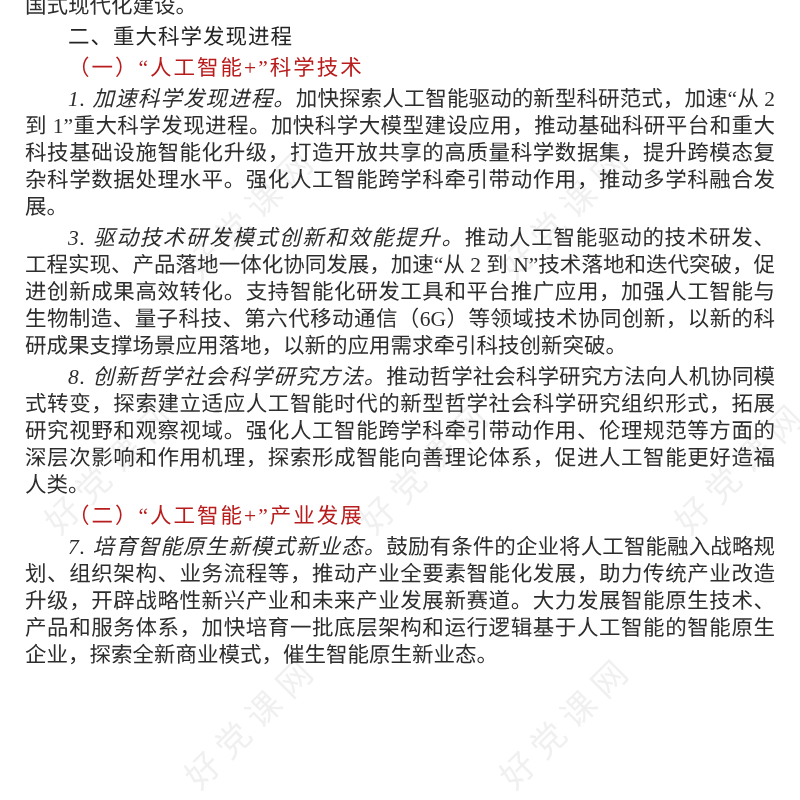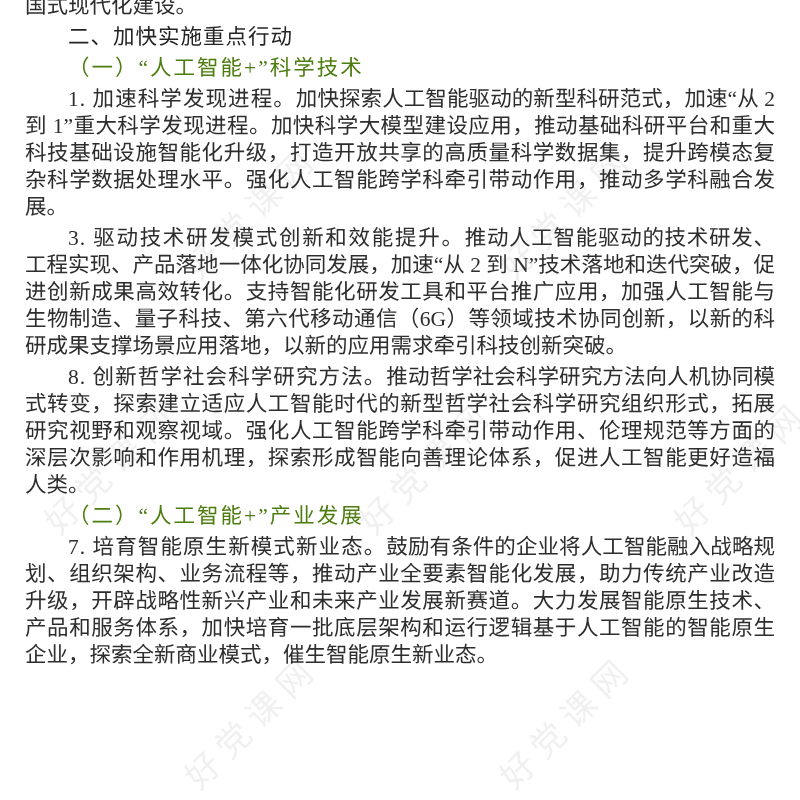--- a/index.html
+++ b/index.html
@@ -57,24 +57,25 @@
   
   .hei {
     font-family: "Liberation Sans", "DejaVu Sans", sans-serif;
     font-weight: bold;
     color: #242424;
     letter-spacing: 1px;
   }
   
   .kai-head {
     letter-spacing: 2px;
-    color: #4d7c0f;
+    color: #b91c1c;
   }
   
   .lead {
+    font-style: italic;
     letter-spacing: 1px;
   }
 </style>
 </head>
 <body>
 
 <div class="page">
 
   <div class="watermark-layer">
     <span class="wm" style="left:250px; top:210px;">好党课网</span>
@@ -84,21 +85,21 @@
     <span class="wm" style="left:740px; top:465px;">好党课网</span>
     <span class="wm" style="left:250px; top:720px;">好党课网</span>
     <span class="wm" style="left:565px; top:720px;">好党课网</span>
   </div>
 
   <div class="content">
 
     <p>国式现代化建设。</p>
 
 
-    <h2 class="hei indent">二、加快实施重点行动</h2>
+    <h2 class="hei indent">二、重大科学发现进程</h2>
 
     <h3 class="kai-head indent">（一）“人工智能+”科学技术</h3>
 
     <p class="indent"><span class="lead">1. 加速科学发现进程。</span><span>加快探索人工智能驱动的新型科研范式，加速“从 2 到 1”重大科学发现进程。加快科学大模型建设应用，推动基础科研平台和重大科技基础设施智能化升级，打造开放共享的高质量科学数据集，提升跨模态复杂科学数据处理水平。强化人工智能跨学科牵引带动作用，推动多学科融合发展。</span></p>
 
     <p class="indent"><span class="lead">3. 驱动技术研发模式创新和效能提升。</span><span>推动人工智能驱动的技术研发、工程实现、产品落地一体化协同发展，加速“从 2 到 N”技术落地和迭代突破，促进创新成果高效转化。支持智能化研发工具和平台推广应用，加强人工智能与生物制造、量子科技、第六代移动通信（6G）等领域技术协同创新，以新的科研成果支撑场景应用落地，以新的应用需求牵引科技创新突破。</span></p>
 
     <p class="indent"><span class="lead">8. 创新哲学社会科学研究方法。</span><span>推动哲学社会科学研究方法向人机协同模式转变，探索建立适应人工智能时代的新型哲学社会科学研究组织形式，拓展研究视野和观察视域。强化人工智能跨学科牵引带动作用、伦理规范等方面的深层次影响和作用机理，探索形成智能向善理论体系，促进人工智能更好造福人类。</span></p>
 
     <h3 class="kai-head indent">（二）“人工智能+”产业发展</h3>

